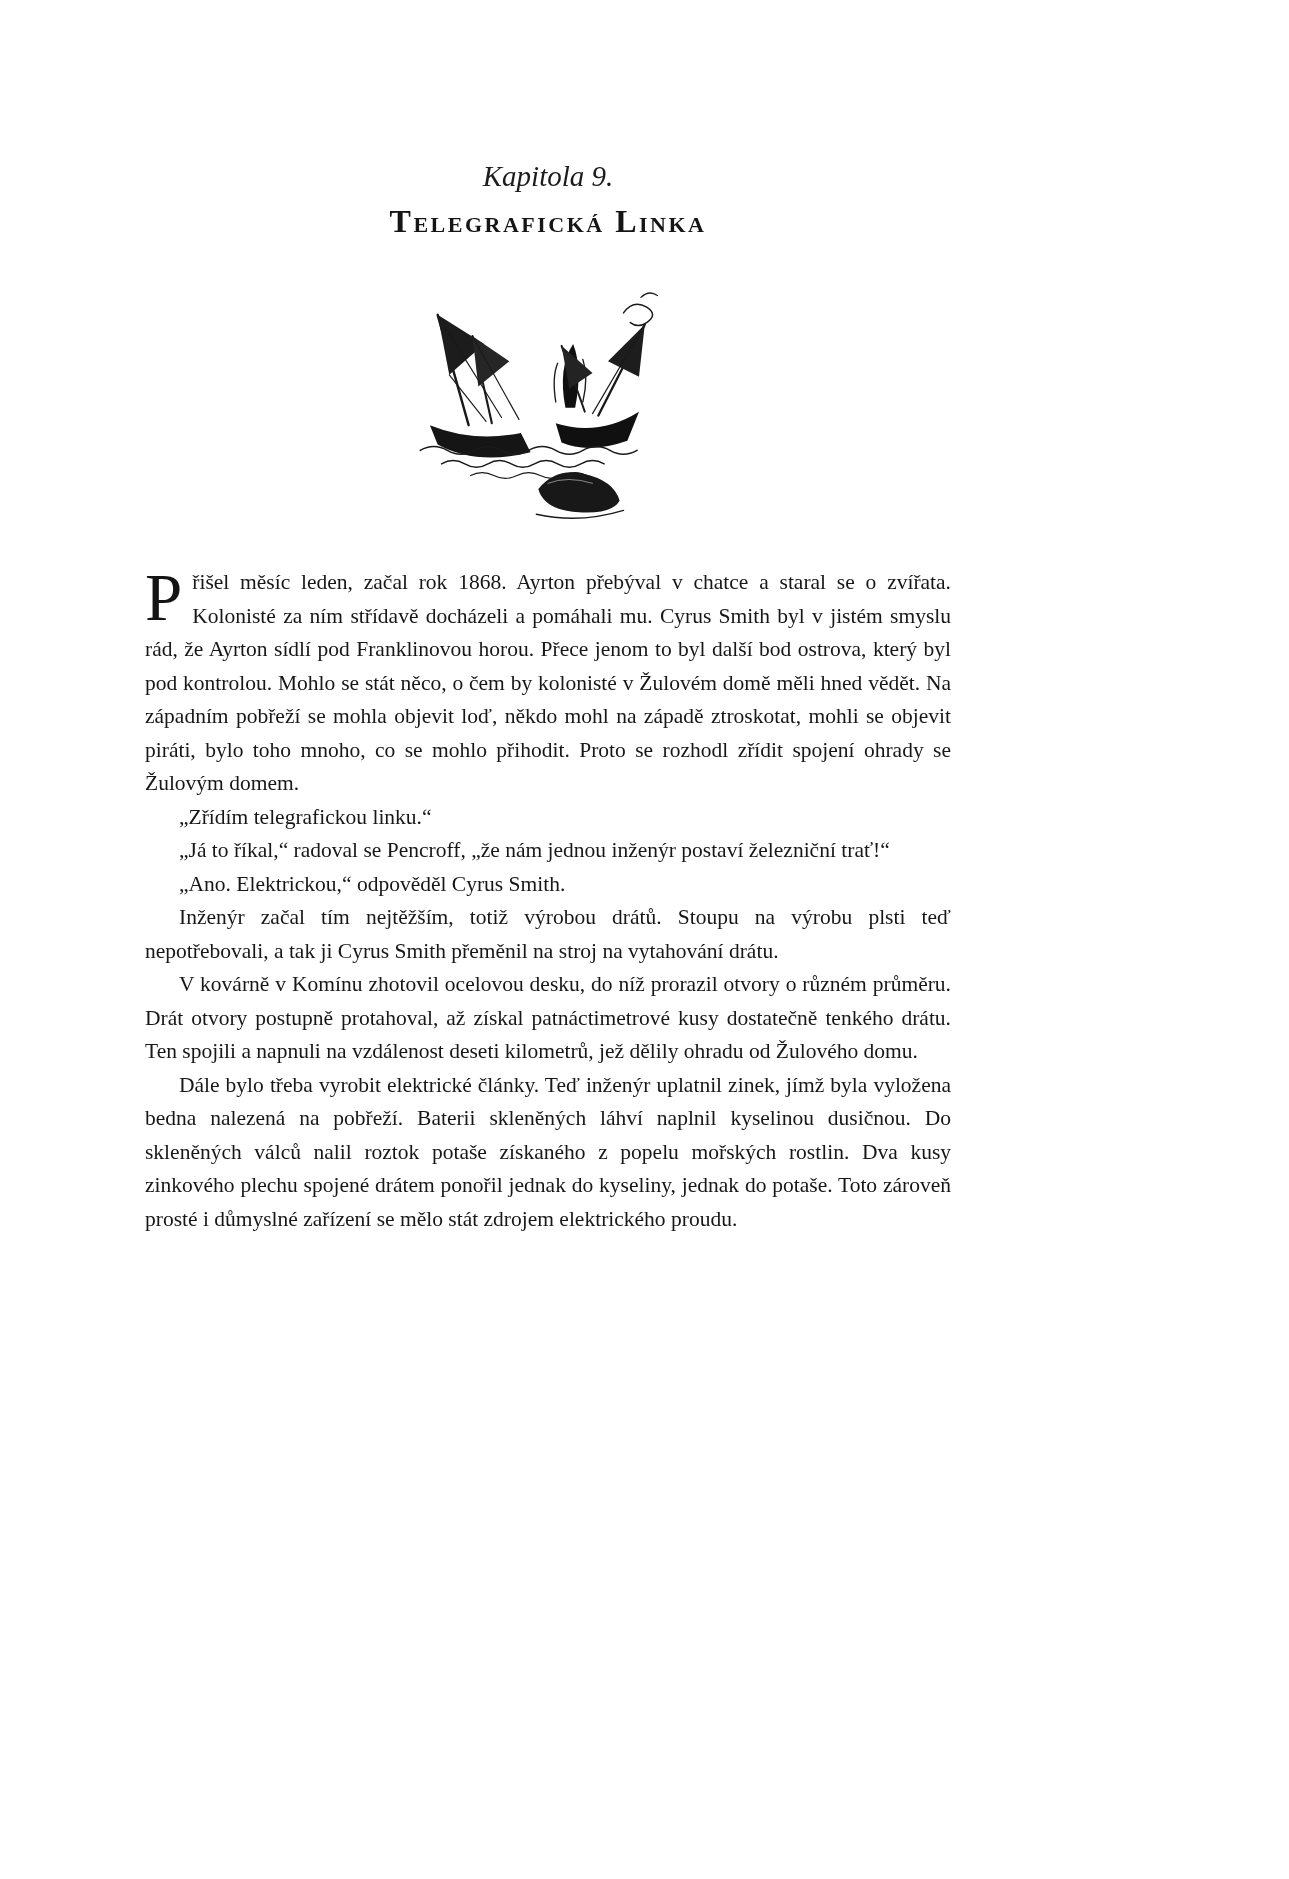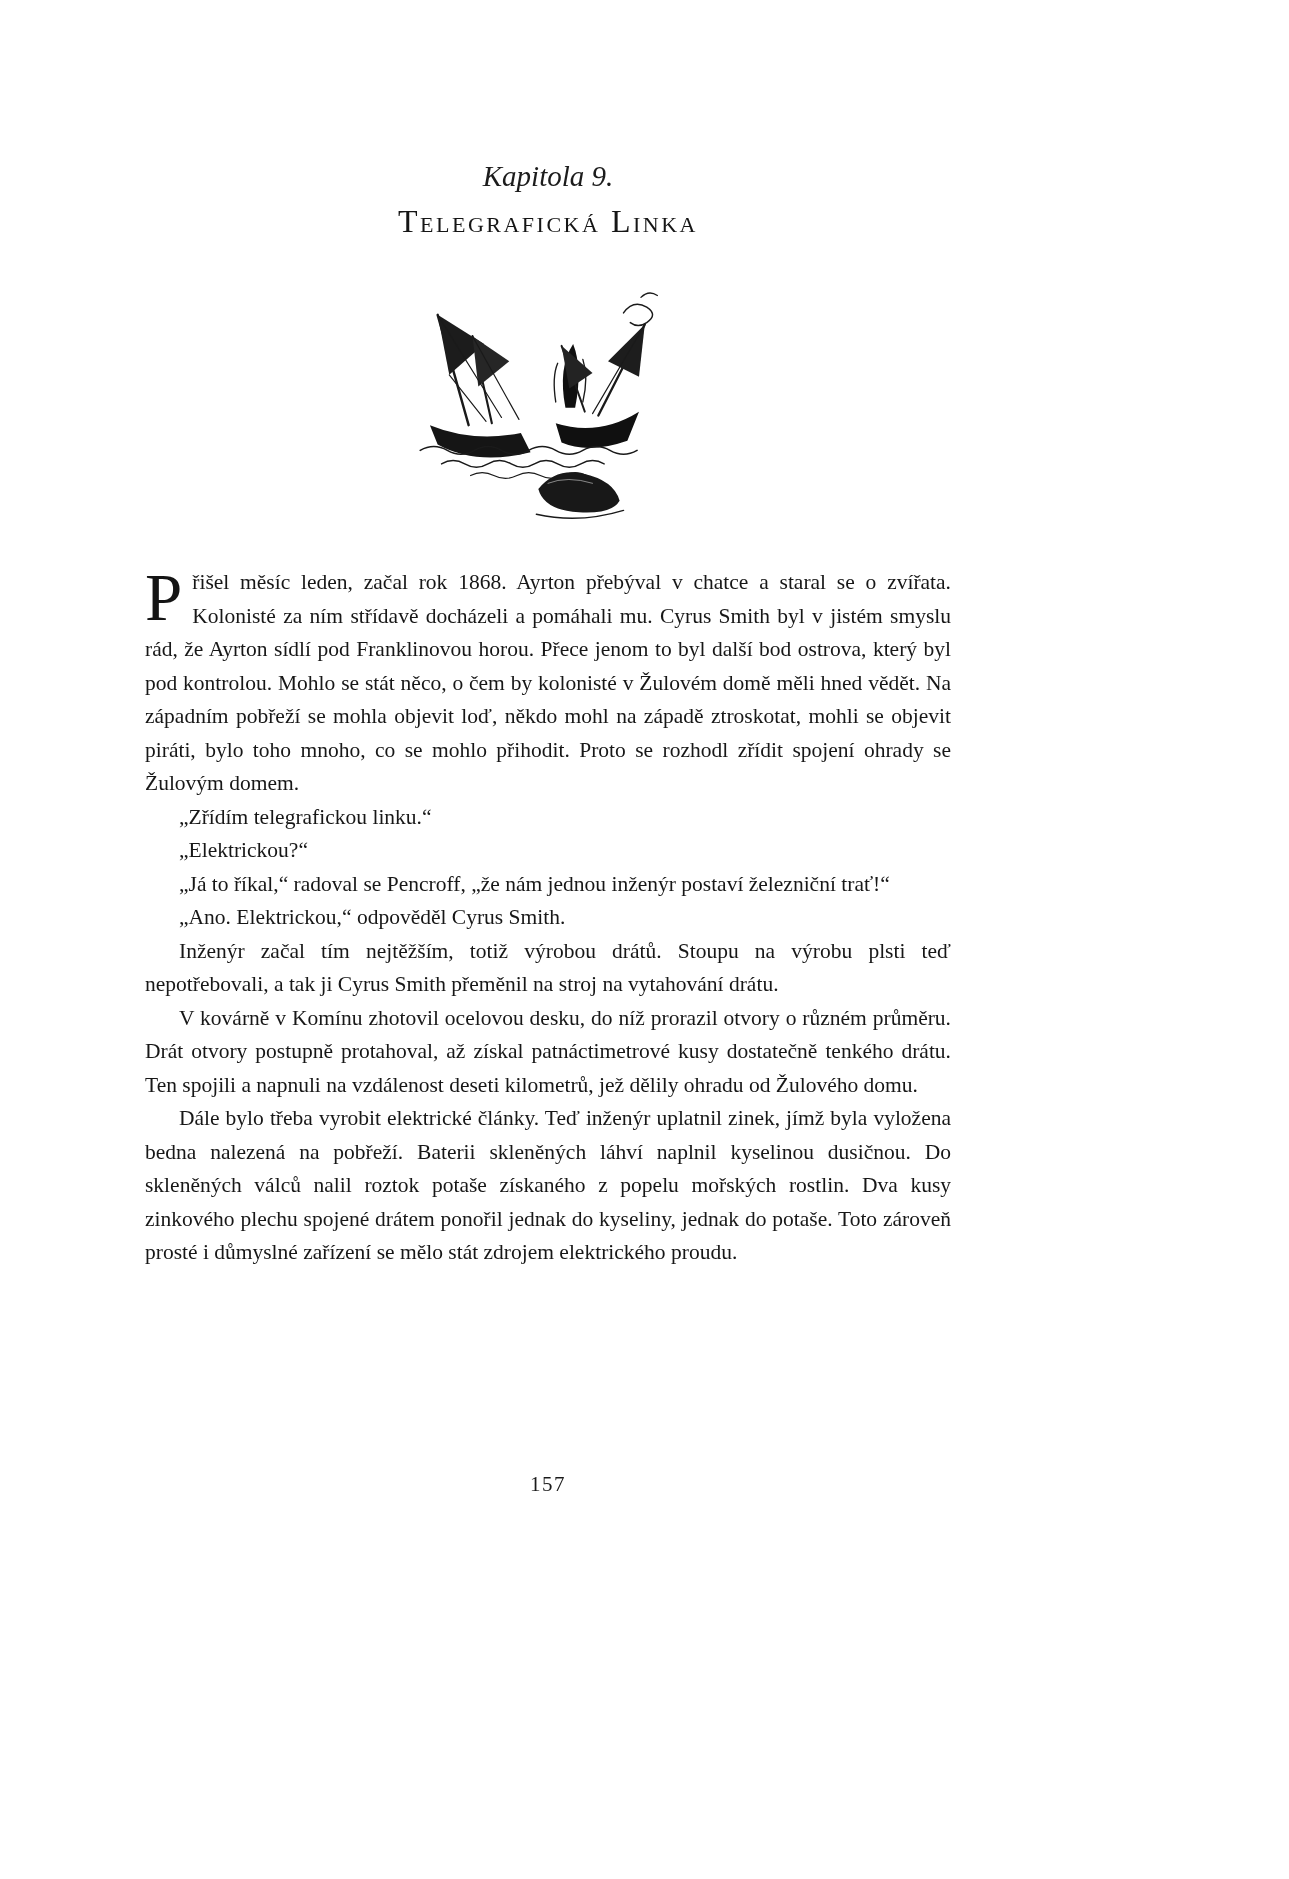--- a/index.html
+++ b/index.html
@@ -29,21 +29,21 @@
     font-size: 29px;
     color: #1c1c1c;
   }
   .chapter-title {
     position: absolute;
     top: 203px;
     left: 145px;
     width: 806px;
     text-align: center;
     font-variant: small-caps;
-    font-weight: normal;
+    font-weight: bold;
     font-size: 32px;
     letter-spacing: 2.5px;
     margin: 0;
     color: #151515;
   }
   .illustration {
     position: absolute;
     top: 280px;
     left: 145px;
     width: 806px;
@@ -132,23 +132,21 @@
         <path d="M150,216 q18,-22 46,-16 q32,7 38,28 q-8,14 -42,12 q-36,-2 -42,-24 z" fill="#181818" stroke="none"></path>
         <path d="M148,242 q44,10 90,-4" stroke-width="1.5"></path>
         <path d="M160,210 q20,-8 46,0" stroke="#ffffff" stroke-width="1" opacity="0.5"></path>
       </g>
     </svg>
   </div>
 
   <div class="text-block">
     <p class="para first"><span class="dropcap">P</span><span>řišel měsíc leden, začal rok 1868. Ayrton přebýval v chatce a staral se o zvířata. Kolonisté za ním střídavě docházeli a pomáhali mu. Cyrus Smith byl v jistém smyslu rád, že Ayrton sídlí pod Franklinovou horou. Přece jenom to byl další bod ostrova, který byl pod kontrolou. Mohlo se stát něco, o čem by kolonisté v Žulovém domě měli hned vědět. Na západním pobřeží se mohla objevit loď, někdo mohl na západě ztroskotat, mohli se objevit piráti, bylo toho mnoho, co se mohlo přihodit. Proto se rozhodl zřídit spojení ohrady se Žulovým domem.</span></p>
     <p class="para indent">„Zřídím telegrafickou linku.“</p>
-    <p class="para indent">„Elektrickou?“</p>
     <p class="para indent">„Já to říkal,“ radoval se Pencroff, „že nám jednou inženýr postaví železniční trať!“</p>
     <p class="para indent">„Ano. Elektrickou,“ odpověděl Cyrus Smith.</p>
     <p class="para indent">Inženýr začal tím nejtěžším, totiž výrobou drátů. Stoupu na výrobu plsti teď nepotřebovali, a tak ji Cyrus Smith přeměnil na stroj na vytahování drátu.</p>
     <p class="para indent">V kovárně v Komínu zhotovil ocelovou desku, do níž prorazil otvory o různém průměru. Drát otvory postupně protahoval, až získal patnáctimetrové kusy dostatečně tenkého drátu. Ten spojili a napnuli na vzdálenost deseti kilometrů, jež dělily ohradu od Žulového domu.</p>
     <p class="para indent">Dále bylo třeba vyrobit elektrické články. Teď inženýr uplatnil zinek, jímž byla vyložena bedna nalezená na pobřeží. Baterii skleněných láhví naplnil kyselinou dusičnou. Do skleněných válců nalil roztok potaše získaného z popelu mořských rostlin. Dva kusy zinkového plechu spojené drátem ponořil jednak do kyseliny, jednak do potaše. Toto zároveň prosté i důmyslné zařízení se mělo stát zdrojem elektrického proudu.</p>
   </div>
 
-  <div class="page-number">157</div>
 
 </div>
 
 </body></html>

